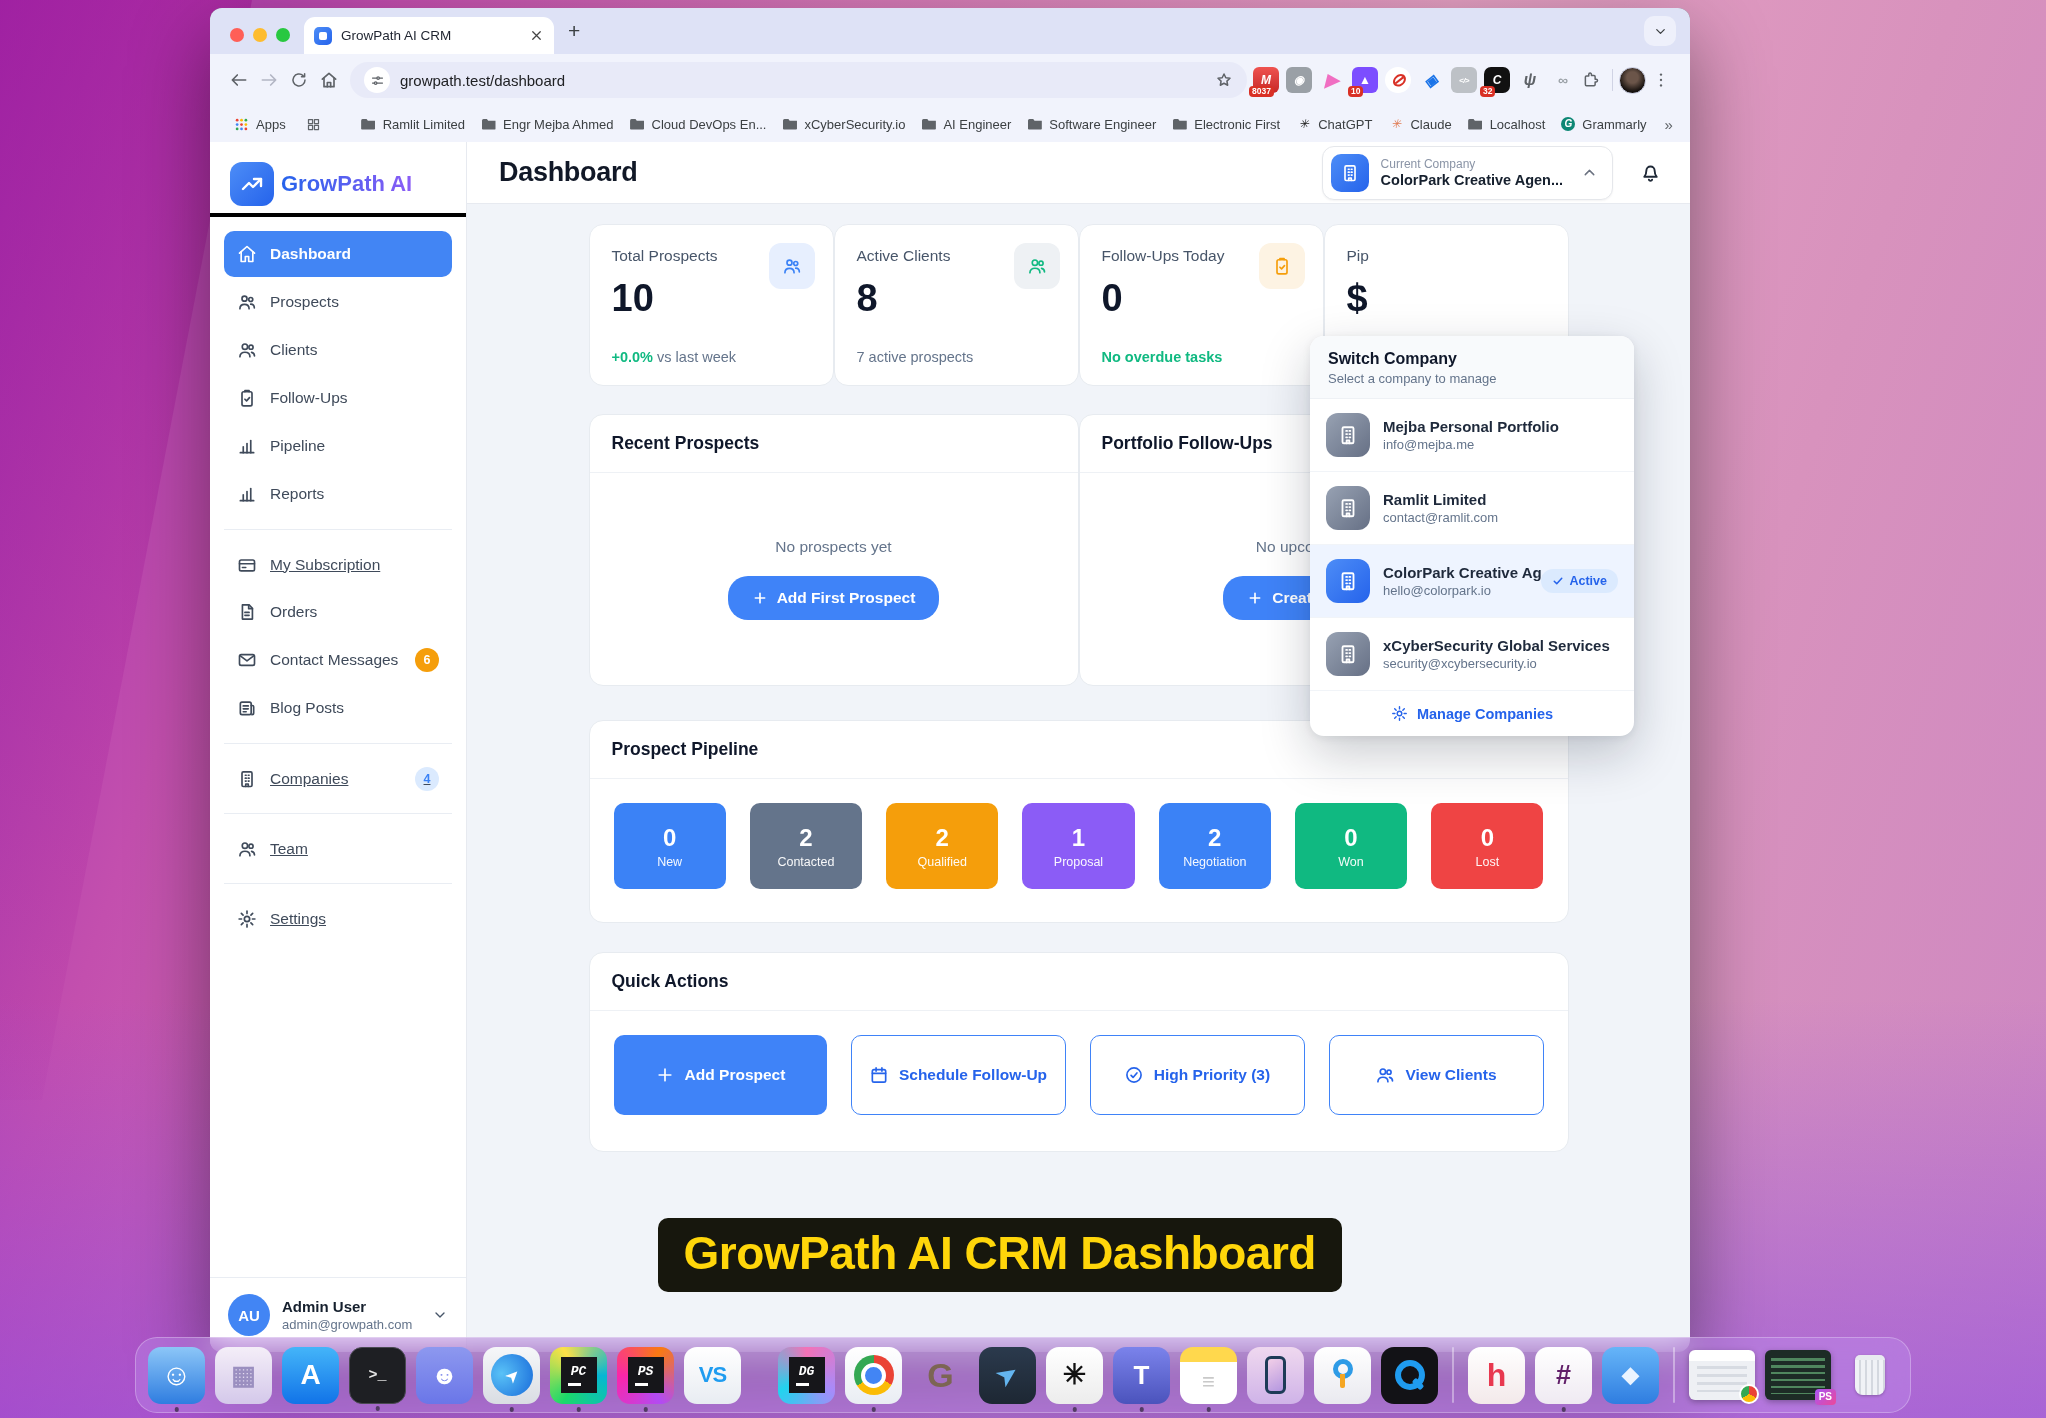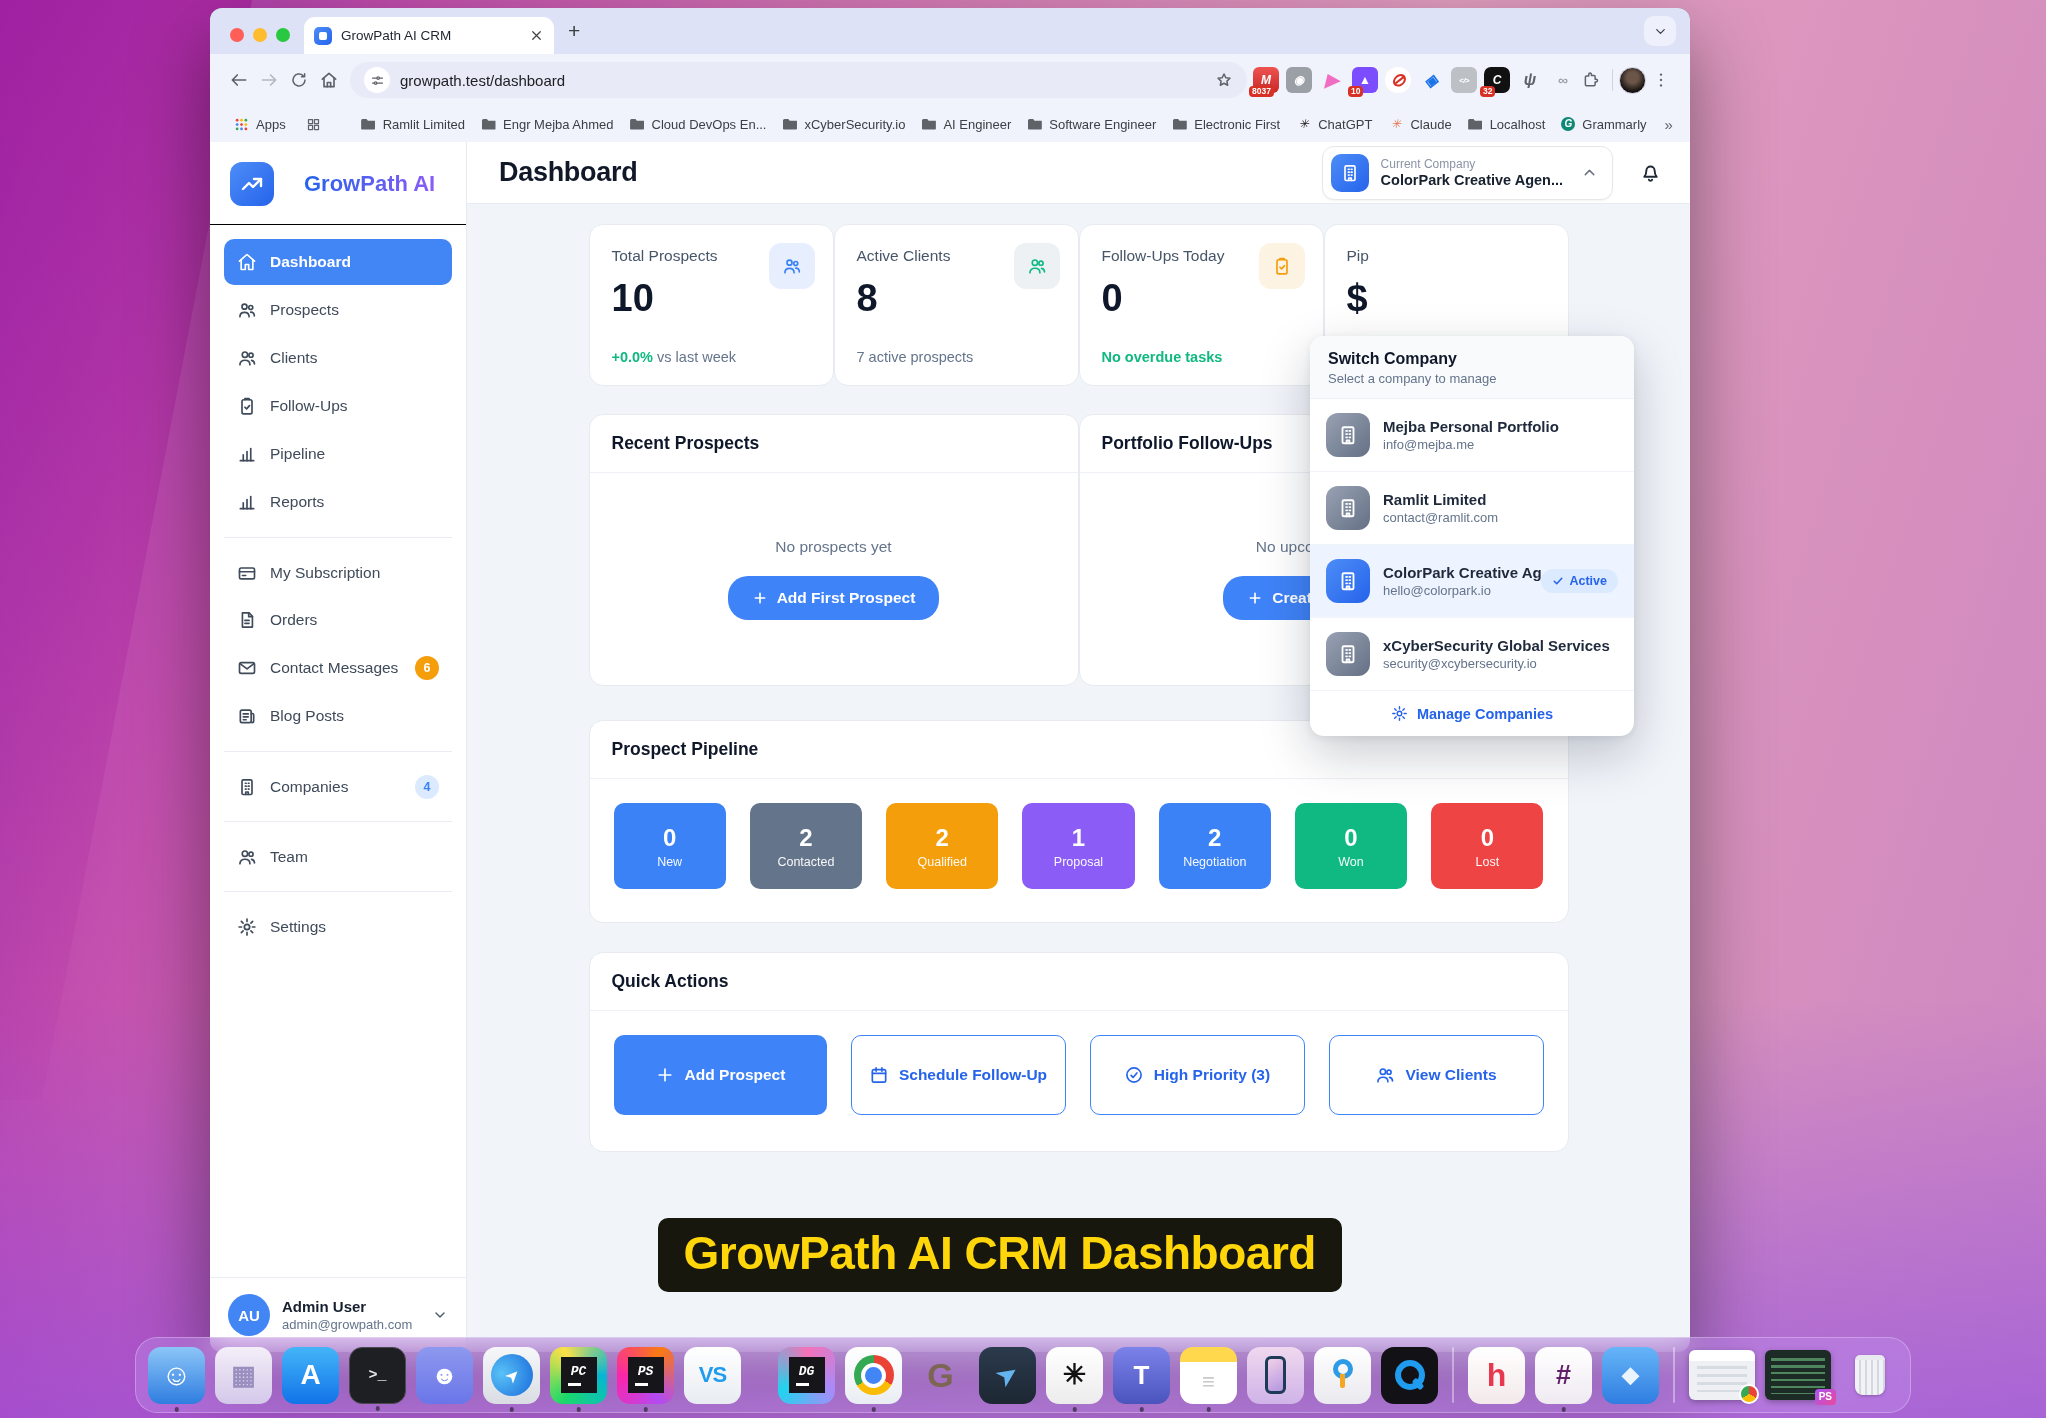--- a/index.html
+++ b/index.html
@@ -51,27 +51,27 @@
 .bm-ic.knot { color:#1b1b1b; }
 .bm-ic.claude { color:#e07b53; }
 .bm-ic.gram { background:#0e8775; color:#fff; border-radius:50%; width:14px; height:14px; font-size:10px; font-weight:700; }
 .bm-sep { width:1px; height:20px; background:#d0d3e4; margin:0 8px; }
 .bm-more { font-size:15px; color:#5f6368; padding:0 6px; }
 .spacer { flex:1; }
 
 
 .app { flex:1; display:flex; min-height:0; position:relative; background:#f1f4f9; }
 .sidebar { width:257px; background:#fff; border-right:1px solid #e7eaf0; display:flex; flex-direction:column; flex:0 0 auto; position:relative; }
-.logo-row { display:flex; align-items:center; gap:30px; padding:20px 20px 18px; border-bottom:1px solid #000000; }
+.logo-row { display:flex; align-items:center; gap:7px; padding:20px 20px 7px; border-bottom:4px solid #000000; }
 .logo-sq { width:44px; height:44px; border-radius:12px; background:linear-gradient(135deg,#4d8df7,#2563eb); display:flex; align-items:center; justify-content:center; color:#fff; }
 .logo-text { font-size:22px; font-weight:800; background:linear-gradient(90deg,#2563eb,#8b5cf6); -webkit-background-clip:text; background-clip:text; color:transparent; }
 .side-nav { padding:14px 14px 0; }
 .nav-item { display:flex; align-items:center; gap:13px; height:46px; padding:0 13px; border-radius:10px; color:#3f4a5a; font-size:15.5px; margin-bottom:2px; cursor:default; }
 .nav-item.active { background:#4285f4; color:#fff; font-weight:600; }
-.nav-item.sep { border-top:1px solid #e9edf3; margin-top:12px; padding-top:12px; height:58px; border-radius:0 0 10px 10px; }
+.nav-item.sep { border-top:1px solid #e9edf3; margin-top:12px; padding-top:12px; height:58px; border-radius:0 0 10px 10px;text-decoration:underline; }
 .nav-ic { flex:0 0 auto; display:flex; }
 .nav-label { flex:1; }
 .nav-badge:empty { display:none; }
 .nav-badge { min-width:24px; height:24px; border-radius:12px; display:flex; align-items:center; justify-content:center; font-size:12.5px; font-weight:700; padding:0 7px; }
 .nav-badge.b-orange { background:#f59e0b; color:#fff; }
 .nav-badge.b-blue { background:#dbeafe; color:#3b82f6; }
 .side-user { position:absolute; bottom:0; left:0; right:0; border-top:1px solid #e9edf3; padding:16px 18px; display:flex; align-items:center; gap:12px; background:#fff; }
 .au { width:42px; height:42px; border-radius:50%; background:#4285f4; color:#fff; font-weight:700; font-size:15px; display:flex; align-items:center; justify-content:center; }
 .su-name { font-size:15px; font-weight:700; color:#16202e; }
 .su-mail { font-size:13px; color:#64748b; margin-top:2px; }

